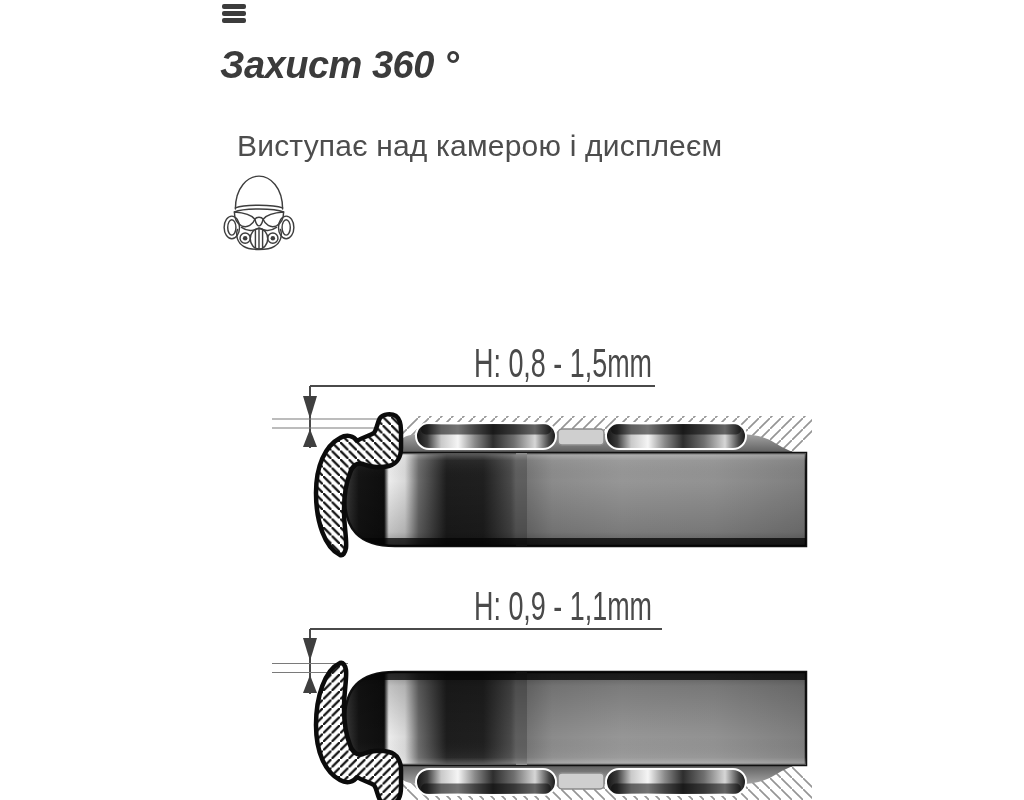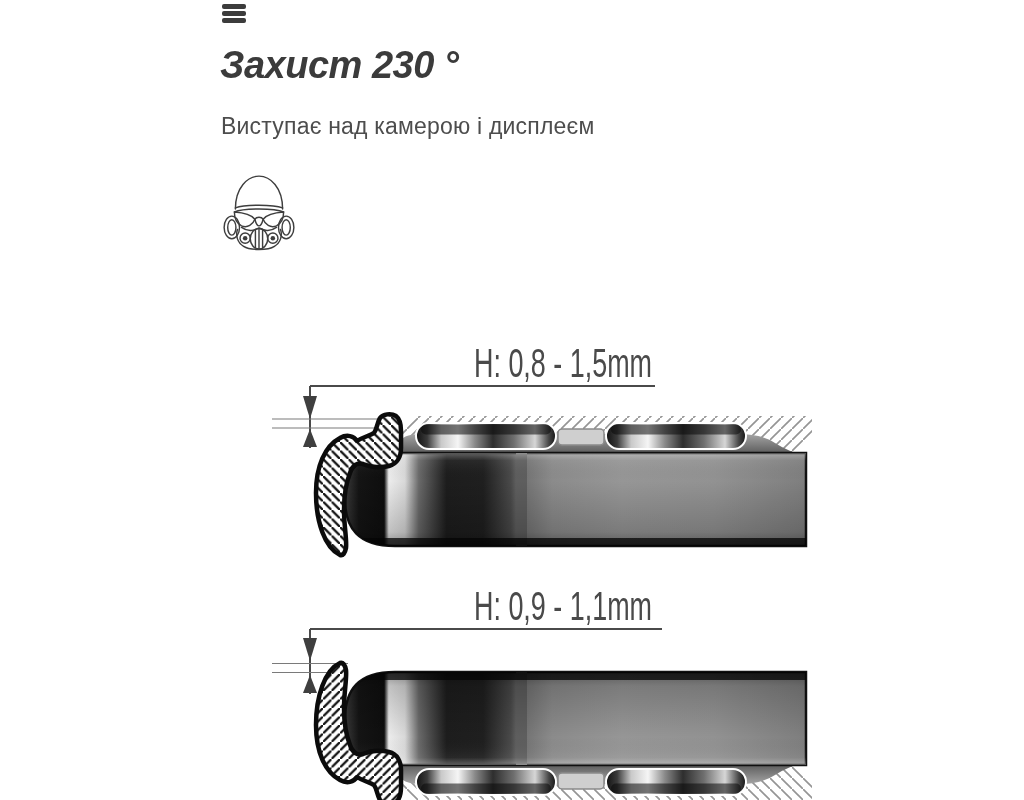--- a/index.html
+++ b/index.html
@@ -10,42 +10,42 @@
   
   .menu{position:absolute;left:222px;top:4px;width:24px;cursor:pointer;}
   .menu .bar{display:block;width:24px;height:4.5px;border-radius:2px;background:#3c3c3c;margin-bottom:2.5px;}
   
   .title{
     position:absolute;left:220px;top:44px;margin:0;
     font-size:38px;font-weight:bold;font-style:italic;color:#3b3b3b;
     letter-spacing:-0.5px;white-space:nowrap;
   }
   .subtitle{
-    position:absolute;left:221px;top:113px;margin:0;
-    font-size:23px;font-weight:400;color:#4d4d4d;letter-spacing:0.2px;white-space:nowrap;
+    position:absolute;left:221px;top:113px;margin:16px;
+    font-size:30px;font-weight:400;color:#4d4d4d;letter-spacing:0.2px;white-space:nowrap;
   }
   .trooper{position:absolute;left:223px;top:171px;}
   .diagram{position:absolute;left:0;}
   .dim-text{
     font-family:"Liberation Sans",sans-serif;
     fill:#4a4a4a;font-size:40px;
   }
 </style>
 </head>
 <body>
 
 <div class="page">
 
   <div class="menu">
     <span class="bar"></span>
     <span class="bar"></span>
     <span class="bar"></span>
   </div>
 
-  <h1 class="title">Захист 230 °</h1>
+  <h1 class="title">Захист 360 °</h1>
   <p class="subtitle">Виступає над камерою і дисплеєм</p>
 
   <svg class="trooper" width="72" height="80" viewBox="0 0 70 78" fill="none" stroke="#3e3e3e" stroke-width="1.4" stroke-linecap="round" stroke-linejoin="round">
 
     <path d="M12,37 C12,16 24,5 35,5 C46,5 58,16 58,37"></path>
     <path d="M12,36 C21,32.5 49,32.5 58,36"></path>
     <path d="M11,40 C20,36 50,36 59,40"></path>
 
     <ellipse cx="8.5" cy="55" rx="7.5" ry="11"></ellipse>
     <ellipse cx="8.5" cy="55" rx="4" ry="7.5"></ellipse>

